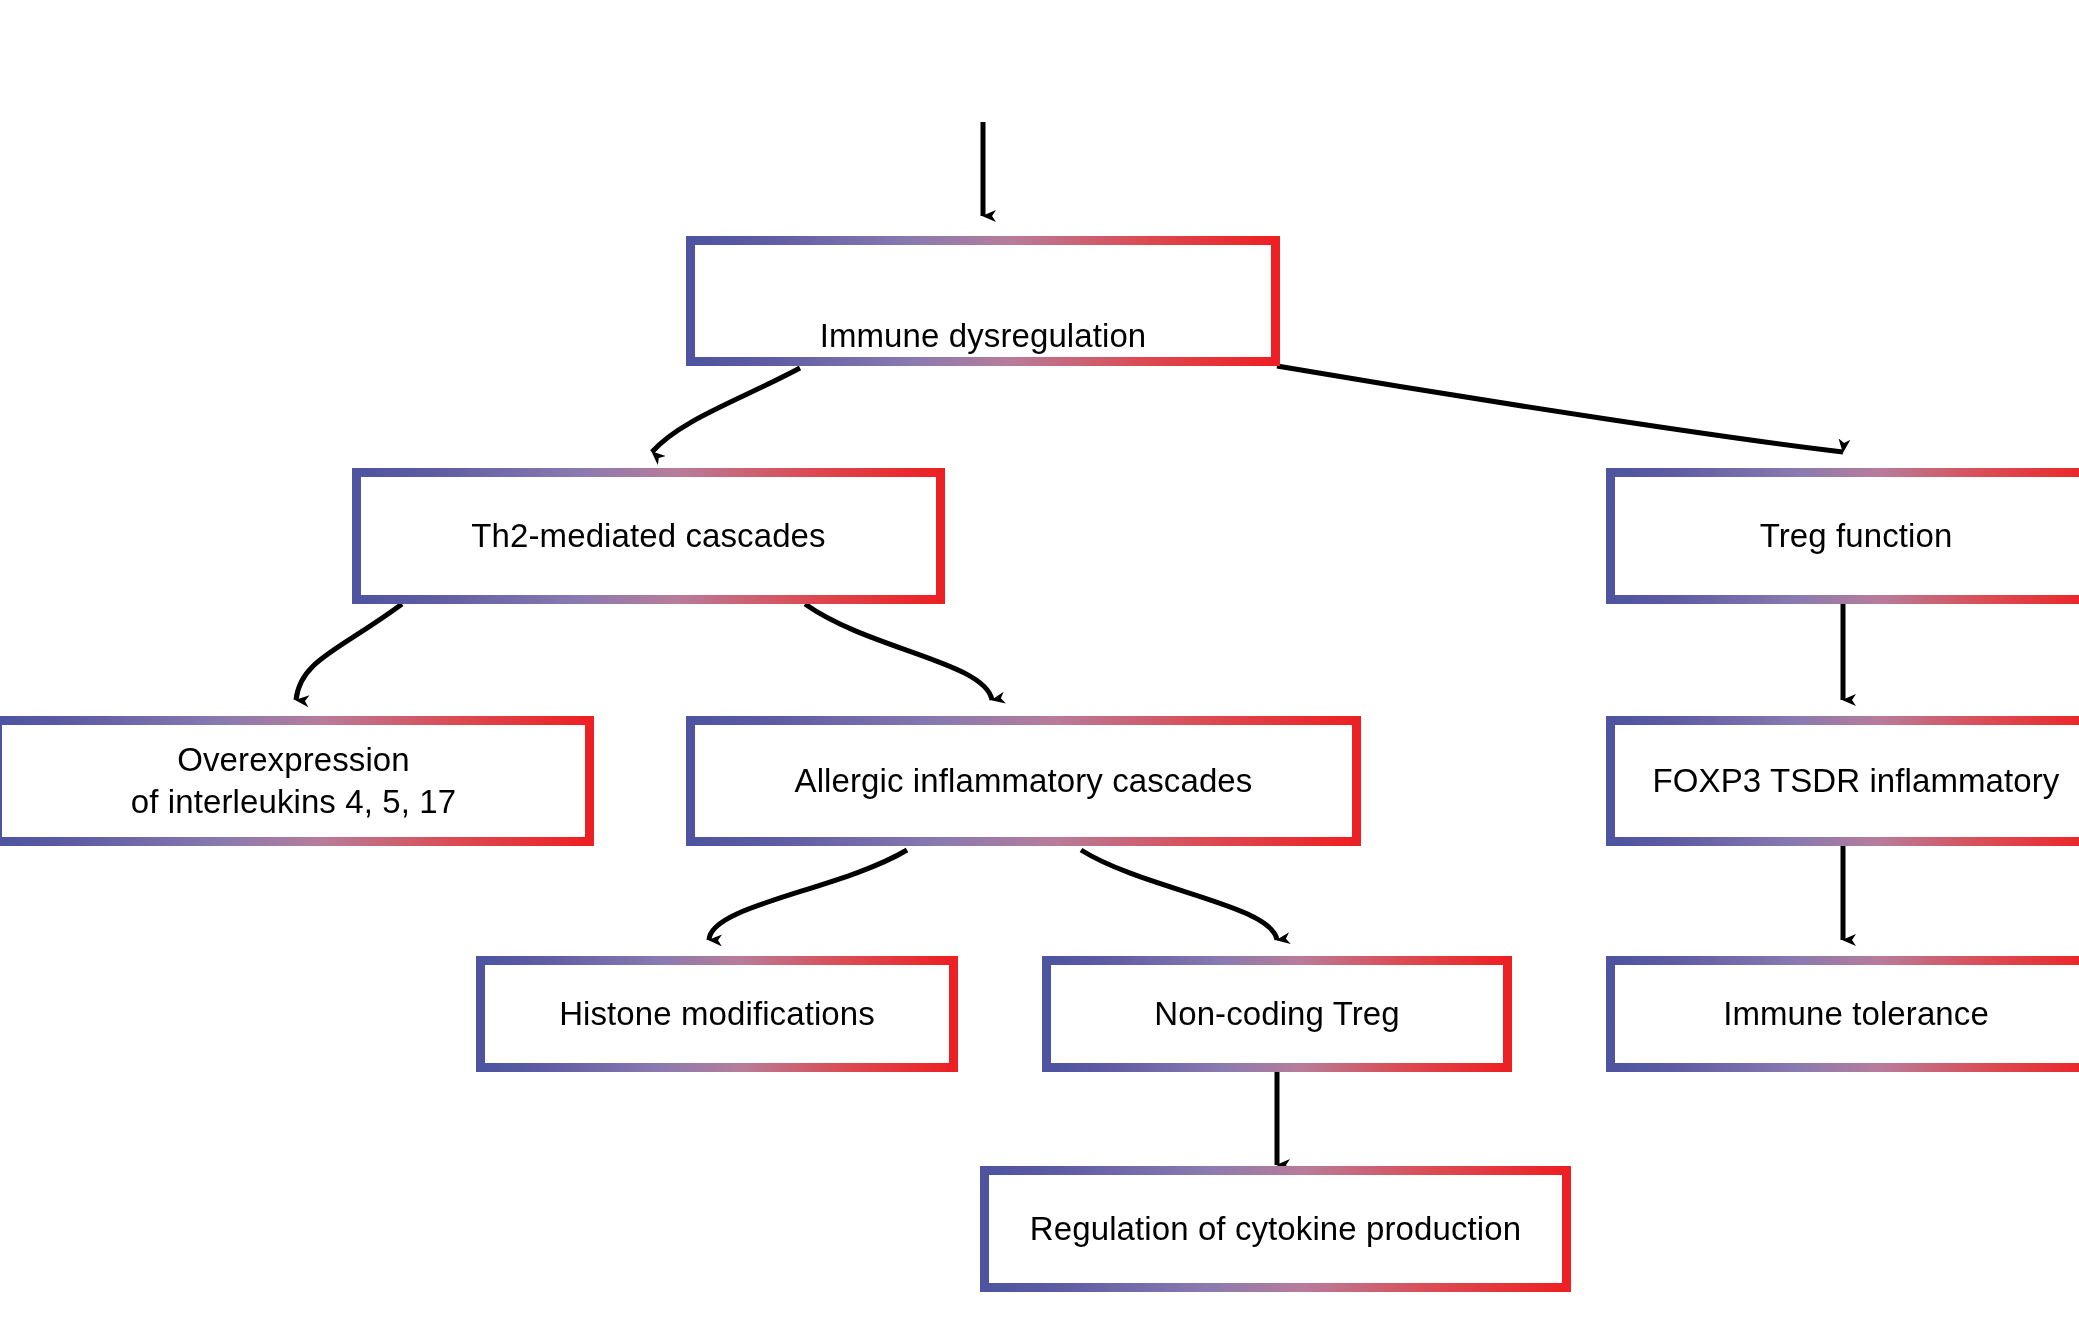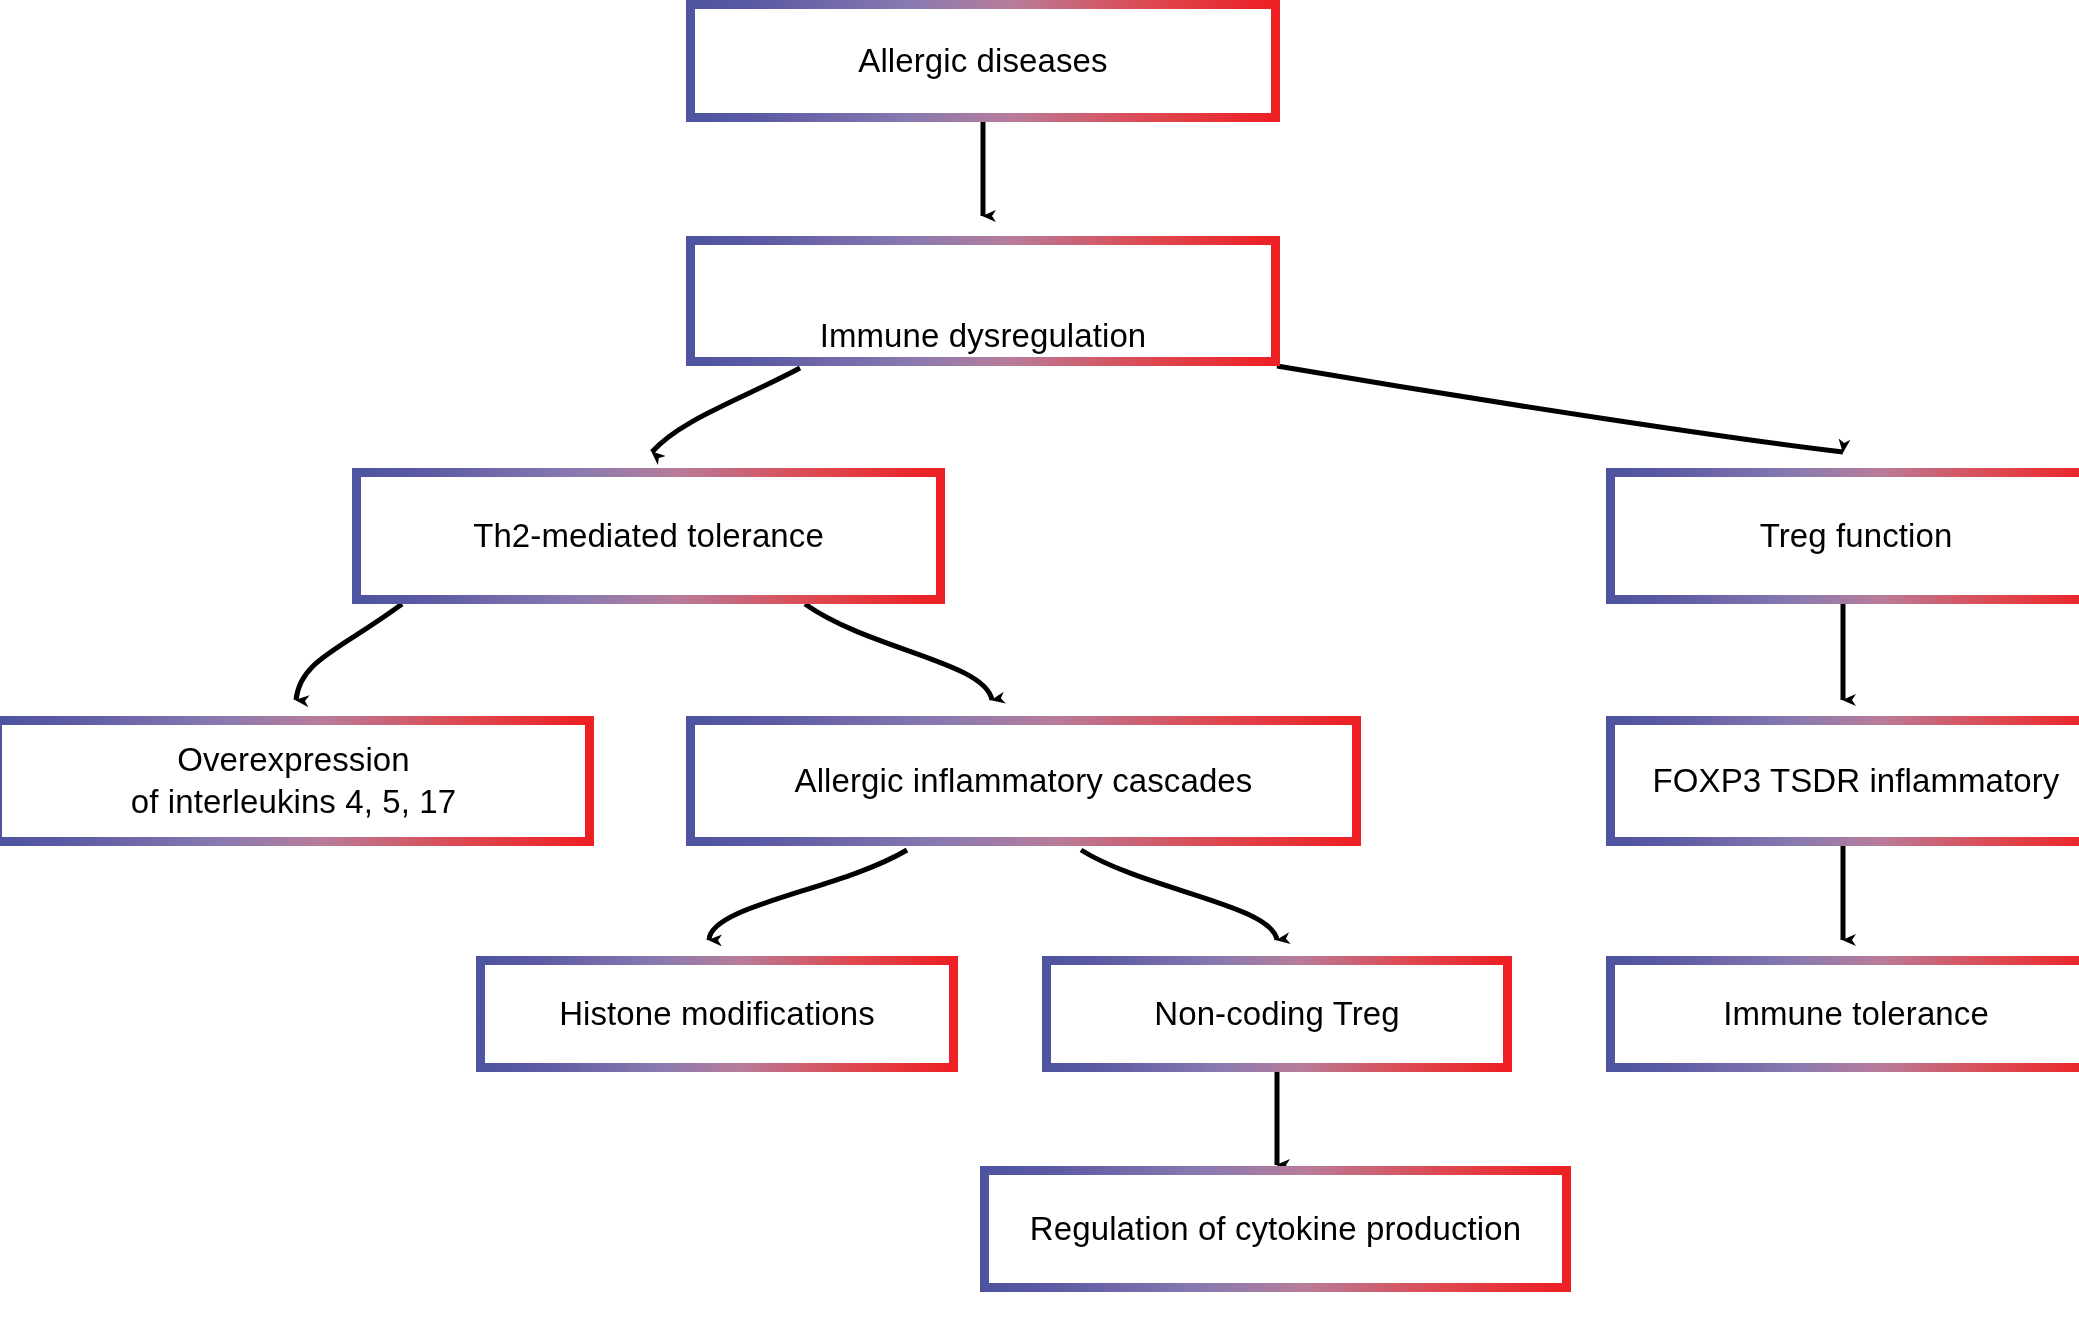--- a/index.html
+++ b/index.html
@@ -75,30 +75,27 @@
 
     <path d="M 907 850 C 840 890 710 905 709 940" stroke="#000000" stroke-width="5" fill="none" marker-end="url(#arrowhead)"></path>
 
     <path d="M 1081 850 C 1145 890 1272 905 1277 940" stroke="#000000" stroke-width="5" fill="none" marker-end="url(#arrowhead)"></path>
 
     <path d="M 1843 846 L 1843 940" stroke="#000000" stroke-width="5" fill="none" marker-end="url(#arrowhead)"></path>
 
     <path d="M 1277 1072 L 1277 1165" stroke="#000000" stroke-width="5" fill="none" marker-end="url(#arrowhead)"></path>
   </svg>
 
-  <div class="node" style="left:686px; top:0px; width:594px; height:122px;">
-    <span class="node-label">Allergic diseases</span>
-  </div>
 
   <div class="node" style="left:686px; top:236px; width:594px; height:130px;align-items:flex-end;">
     <span class="node-label">Immune dysregulation</span>
   </div>
 
   <div class="node" style="left:352px; top:468px; width:593px; height:136px;">
-    <span class="node-label">Th2-mediated tolerance</span>
+    <span class="node-label">Th2-mediated cascades</span>
   </div>
 
   <div class="node" style="left:1606px; top:468px; width:500px; height:136px;">
     <span class="node-label">Treg function</span>
   </div>
 
   <div class="node" style="left:-7px; top:716px; width:601px; height:130px;">
     <span class="node-label">Overexpression
 of interleukins 4, 5, 17</span>
   </div>

